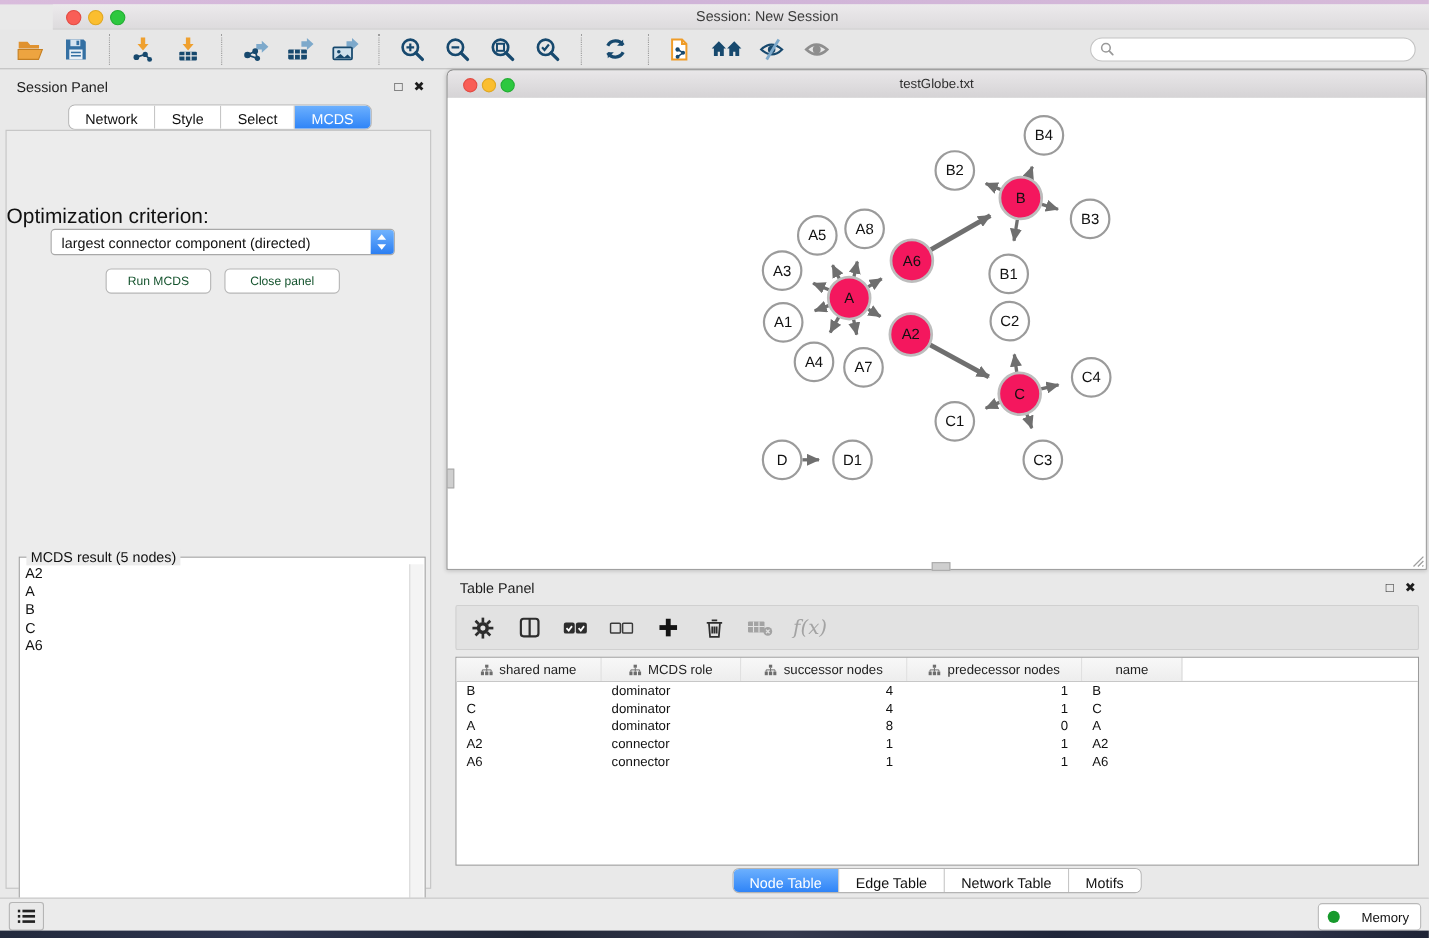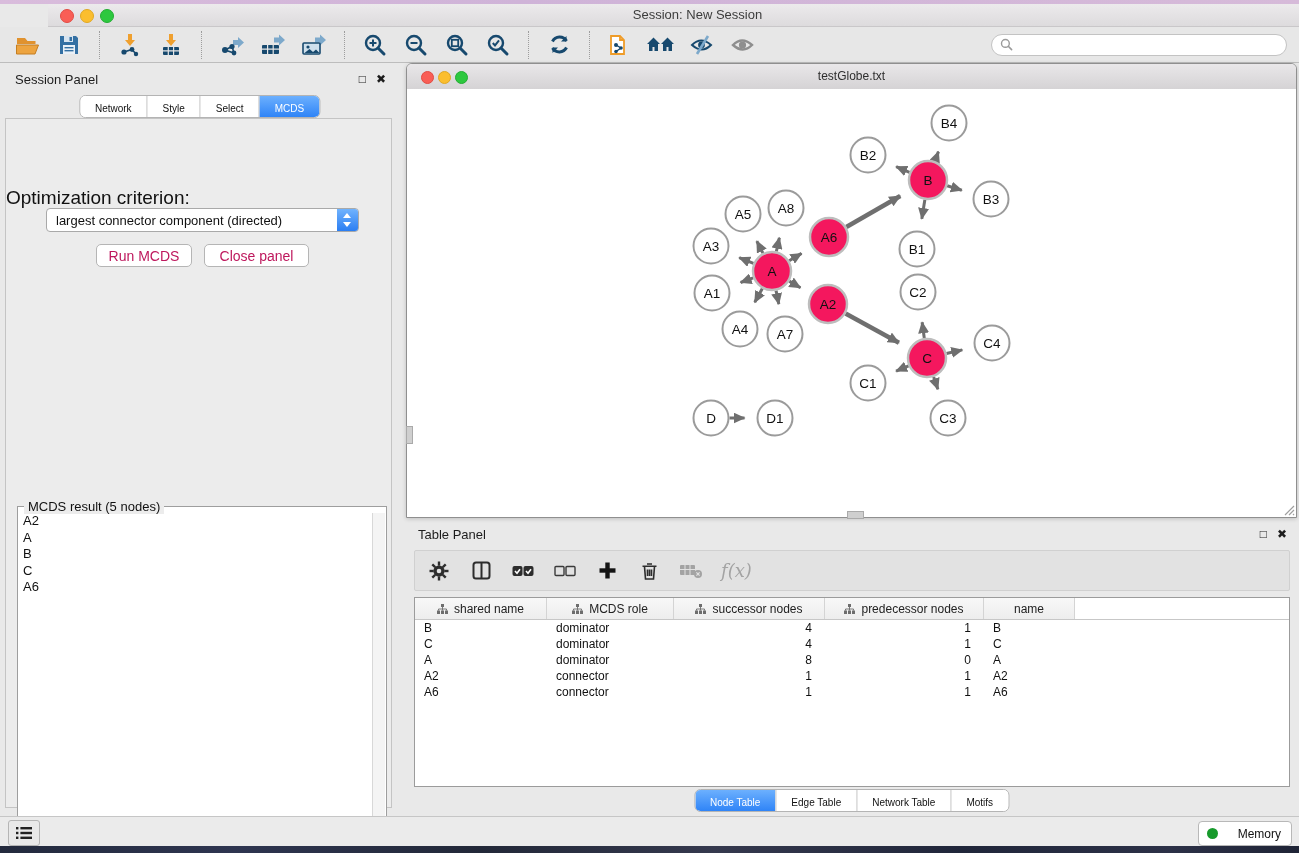--- a/index.html
+++ b/index.html
@@ -35,40 +35,40 @@
   
   .panel-title-row{position:absolute;left:0;top:0;right:0;height:26px;}
   .panel-title{position:absolute;left:12px;top:6px;font-size:13px;color:#1d1d1d;}
   .pt-icons{position:absolute;right:10px;top:5px;display:flex;gap:10px;}
   .pt-icons span{font-size:12px;color:#1c1c1c;line-height:16px;cursor:default;}
 
   
   .control-panel{position:absolute;left:3px;top:66px;width:393px;height:748px;}
   .seg-tabs{display:inline-flex;border:1px solid #b4b4b4;border-radius:6px;overflow:hidden;
     background:#fff;height:21px;}
-  .seg{padding:2px 15px;font-size:10px;line-height:21px;color:#111;background:#fff;
+  .seg{padding:2px 15px;font-size:13px;line-height:21px;color:#111;background:#fff;
     border-left:1px solid #c6c6c6;cursor:default;}
   .seg:first-child{border-left:none;}
   .seg.sel{background:linear-gradient(#6cb0fe,#2f84f7);color:#fff;}
   #ctrl-tabs{position:absolute;left:50%;transform:translateX(-50%);top:29px;}
   .cp-content{position:absolute;left:2px;right:4px;top:52px;bottom:6px;
     background:#ececec;border:1px solid #c4c4c4;}
   .opt-label{position:absolute;left:0;right:0;top:68px;text-align:left;
     font-size:19px;color:#111;}
   .select{position:absolute;left:40px;top:89px;width:313px;height:24px;background:#fff;
     border:1px solid #a9a9a9;border-radius:4px;box-sizing:border-box;}
   .select .val{position:absolute;left:9px;top:4px;font-size:13px;color:#111;white-space:nowrap;}
   .select .cap{position:absolute;right:0px;top:0px;bottom:0px;width:21px;
     background:linear-gradient(#71b3fd,#2b7ef2);border-radius:0 3px 3px 0;}
   .cap .up,.cap .dn{position:absolute;left:6px;width:0;height:0;border-left:4.5px solid transparent;
     border-right:4.5px solid transparent;}
   .cap .up{top:4px;border-bottom:5px solid #fff;}
   .cap .dn{bottom:4px;border-top:5px solid #fff;}
   .btn{position:absolute;height:23px;background:#fff;border:1px solid #b5b5b5;border-radius:5px;
-    font-size:14px;color:#be185d;display:flex;align-items:center;justify-content:center;box-sizing:border-box;}
+    font-size:11px;color:#14532d;display:flex;align-items:center;justify-content:center;box-sizing:border-box;}
   #run-btn{left:90px;top:125px;width:96px;}
   #close-btn{left:198px;top:125px;width:105px;}
   .mcds-box{position:absolute;left:11px;top:387px;width:368px;height:342px;
     border:1px solid #9e9e9e;background:#fff;}
   .mcds-legend{position:absolute;left:6px;top:-8px;background:#ececec;padding:0 4px;
     font-size:13px;color:#111;white-space:nowrap;}
   .mcds-list{position:absolute;left:1px;top:6px;bottom:1px;right:14px;overflow:hidden;
     font-size:13px;color:#111;padding-left:4px;}
   .mcds-item{line-height:16.5px;}
   .mcds-scroll{position:absolute;right:1px;top:6px;bottom:1px;width:12px;background:#f4f4f4;

